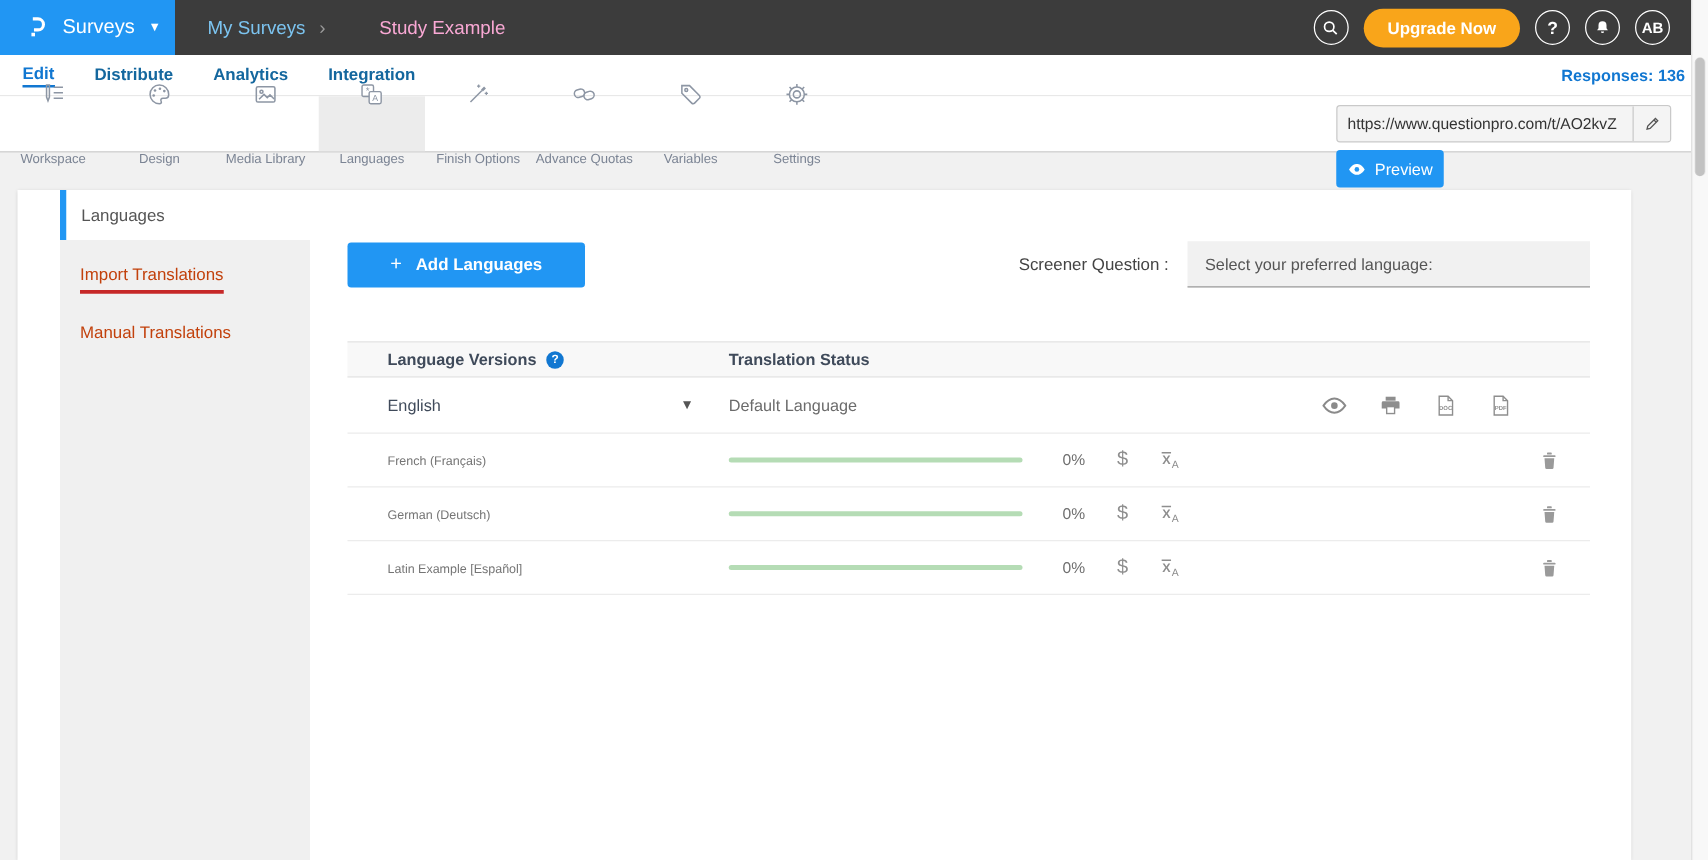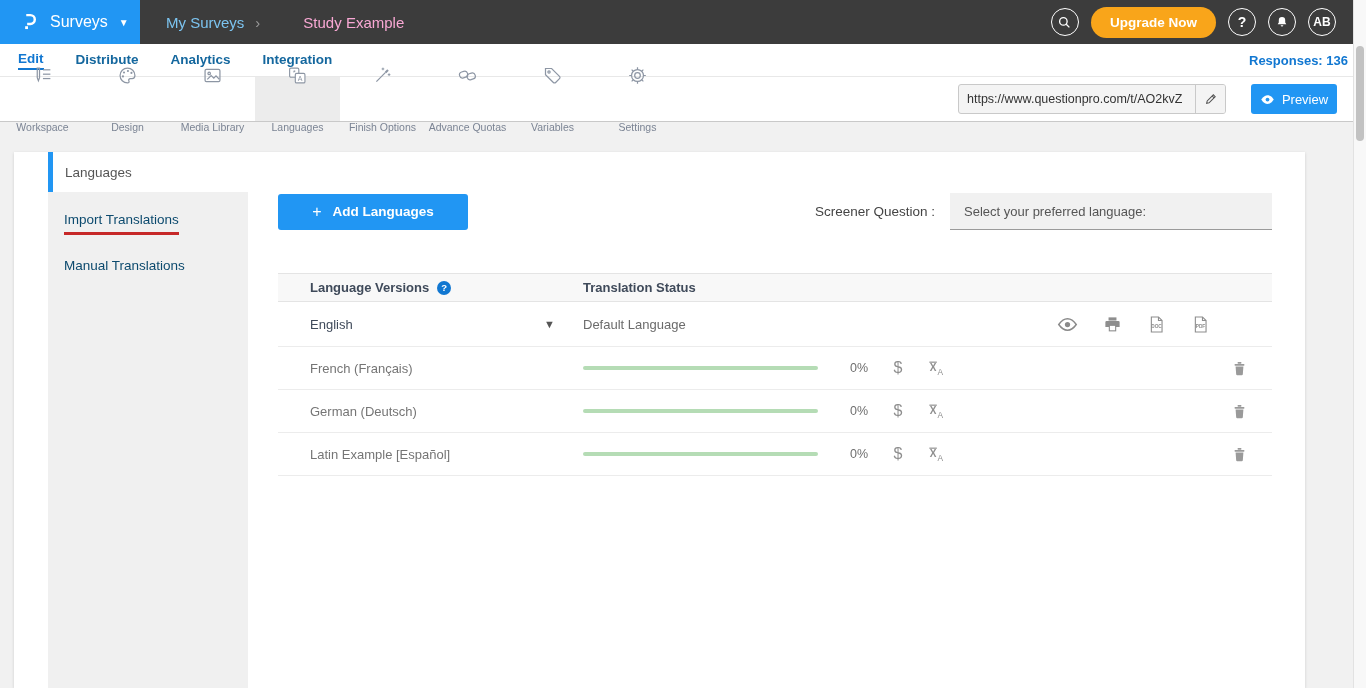--- a/index.html
+++ b/index.html
@@ -32,39 +32,39 @@
   .responses{margin-left:auto;font-size:13px;color:#1177d1;font-weight:bold;}
 
   
   .toolbar{height:45px;background:#fff;border-bottom:1px solid #c9c9c9;
     display:flex;align-items:stretch;position:relative;}
   .tool{width:85px;display:flex;flex-direction:column;align-items:center;
     justify-content:center;gap:2px;cursor:pointer;}
   .tool svg{width:21px;height:21px;}
   .tool-label{font-size:10.5px;color:#7b8494;white-space:nowrap;margin-top:33px;}
   .tool.active{background:#ececec;}
-  .toolbar-right{position:absolute;right:29px;top:7px;display:flex;gap:25px;}
+  .toolbar-right{position:absolute;right:29px;top:7px;display:flex;gap:6px;flex-direction:column;}
   .urlbox{display:flex;align-items:center;width:268px;height:30px;background:#f4f4f4;
     border:1px solid #c9c9c9;border-radius:3px;overflow:hidden;}
   .urltext{flex:1;padding:0 8px;font-size:12.5px;color:#333;white-space:nowrap;overflow:hidden;}
   .url-edit{width:30px;height:100%;display:flex;align-items:center;justify-content:center;
     border-left:1px solid #c9c9c9;cursor:pointer;background:#f4f4f4;}
   .preview-btn{width:86px;height:30px;background:#2196f3;color:#fff;border:none;
     border-radius:3px;font-size:13px;display:flex;align-items:center;
     justify-content:center;gap:7px;cursor:pointer;font-family:"Liberation Sans",sans-serif;}
 
   
   .page{height:566px;position:relative;}
   .card{position:absolute;left:14px;top:30px;width:1291px;bottom:0;background:#fff;
     box-shadow:0 1px 3px rgba(0,0,0,.14);display:flex;}
   .side{width:234px;flex:0 0 234px;display:flex;flex-direction:column;padding-left:34px;}
   .side-title{height:40px;display:flex;align-items:center;border-left:5px solid #2196f3;
     padding-left:12px;font-size:13.5px;color:#555;}
   .side-panel{flex:1;background:#f0f0f0;padding-top:5px;}
-  .side-item{padding:15px 16px 8px;font-size:13.5px;color:#0c4a6e;cursor:pointer;}
+  .side-item{padding:15px 16px 8px;font-size:13.5px;color:#c2410c;cursor:pointer;}
   .red-underline{display:inline-block;border-bottom:3px solid #c62828;padding-bottom:5px;}
 
   .content{flex:1;padding:0 33px 0 30px;}
   .content-top{margin-top:41px;display:flex;align-items:center;}
   .add-btn{width:190px;height:36px;background:#2196f3;color:#fff;border:none;border-radius:3px;
     font-size:13.5px;font-weight:bold;display:flex;align-items:center;justify-content:center;
     gap:11px;cursor:pointer;font-family:"Liberation Sans",sans-serif;}
   .plus-glyph{font-size:16px;font-weight:normal;}
   .screener{margin-left:auto;display:flex;align-items:center;gap:15px;}
   .screener-label{font-size:13.5px;color:#444;}
@@ -82,21 +82,21 @@
     font-size:9.5px;font-weight:bold;display:flex;align-items:center;justify-content:center;cursor:pointer;}
   .row{display:flex;align-items:center;border-bottom:1px solid #ececec;}
   .row.default{height:45px;}
   .row.lang{height:43px;}
   .name-flex{display:flex;align-items:center;justify-content:space-between;}
   .def-name{font-size:13px;color:#3f4a5a;}
   .cell-caret{font-size:11px;color:#555;cursor:pointer;}
   .def-status{font-size:13px;color:#6b6b6b;}
   .def-icons{margin-left:auto;display:flex;align-items:center;gap:25px;margin-right:62px;}
   .icon-btn{cursor:pointer;display:flex;align-items:center;justify-content:center;}
-  .lang-name{font-size:13px;color:#757575;}
+  .lang-name{font-size:10px;color:#757575;}
   .bar{width:235px;height:4px;background:#b5dcb5;border-radius:2px;}
   .pct{width:34px;margin-left:24px;font-size:12.5px;color:#6f6f6f;text-align:center;}
   .dollar{margin-left:16px;font-size:16px;color:#8e8e8e;cursor:pointer;width:12px;text-align:center;}
   .xa{margin-left:22px;cursor:pointer;}
   .trash{margin-left:auto;margin-right:24px;cursor:pointer;}
 
   
   .scrollbar{position:fixed;right:0;top:0;width:13px;height:688px;background:#f8f8f8;
     border-left:1px solid #e2e2e2;}
   .scroll-thumb{position:absolute;left:2px;top:46px;width:8px;height:95px;

